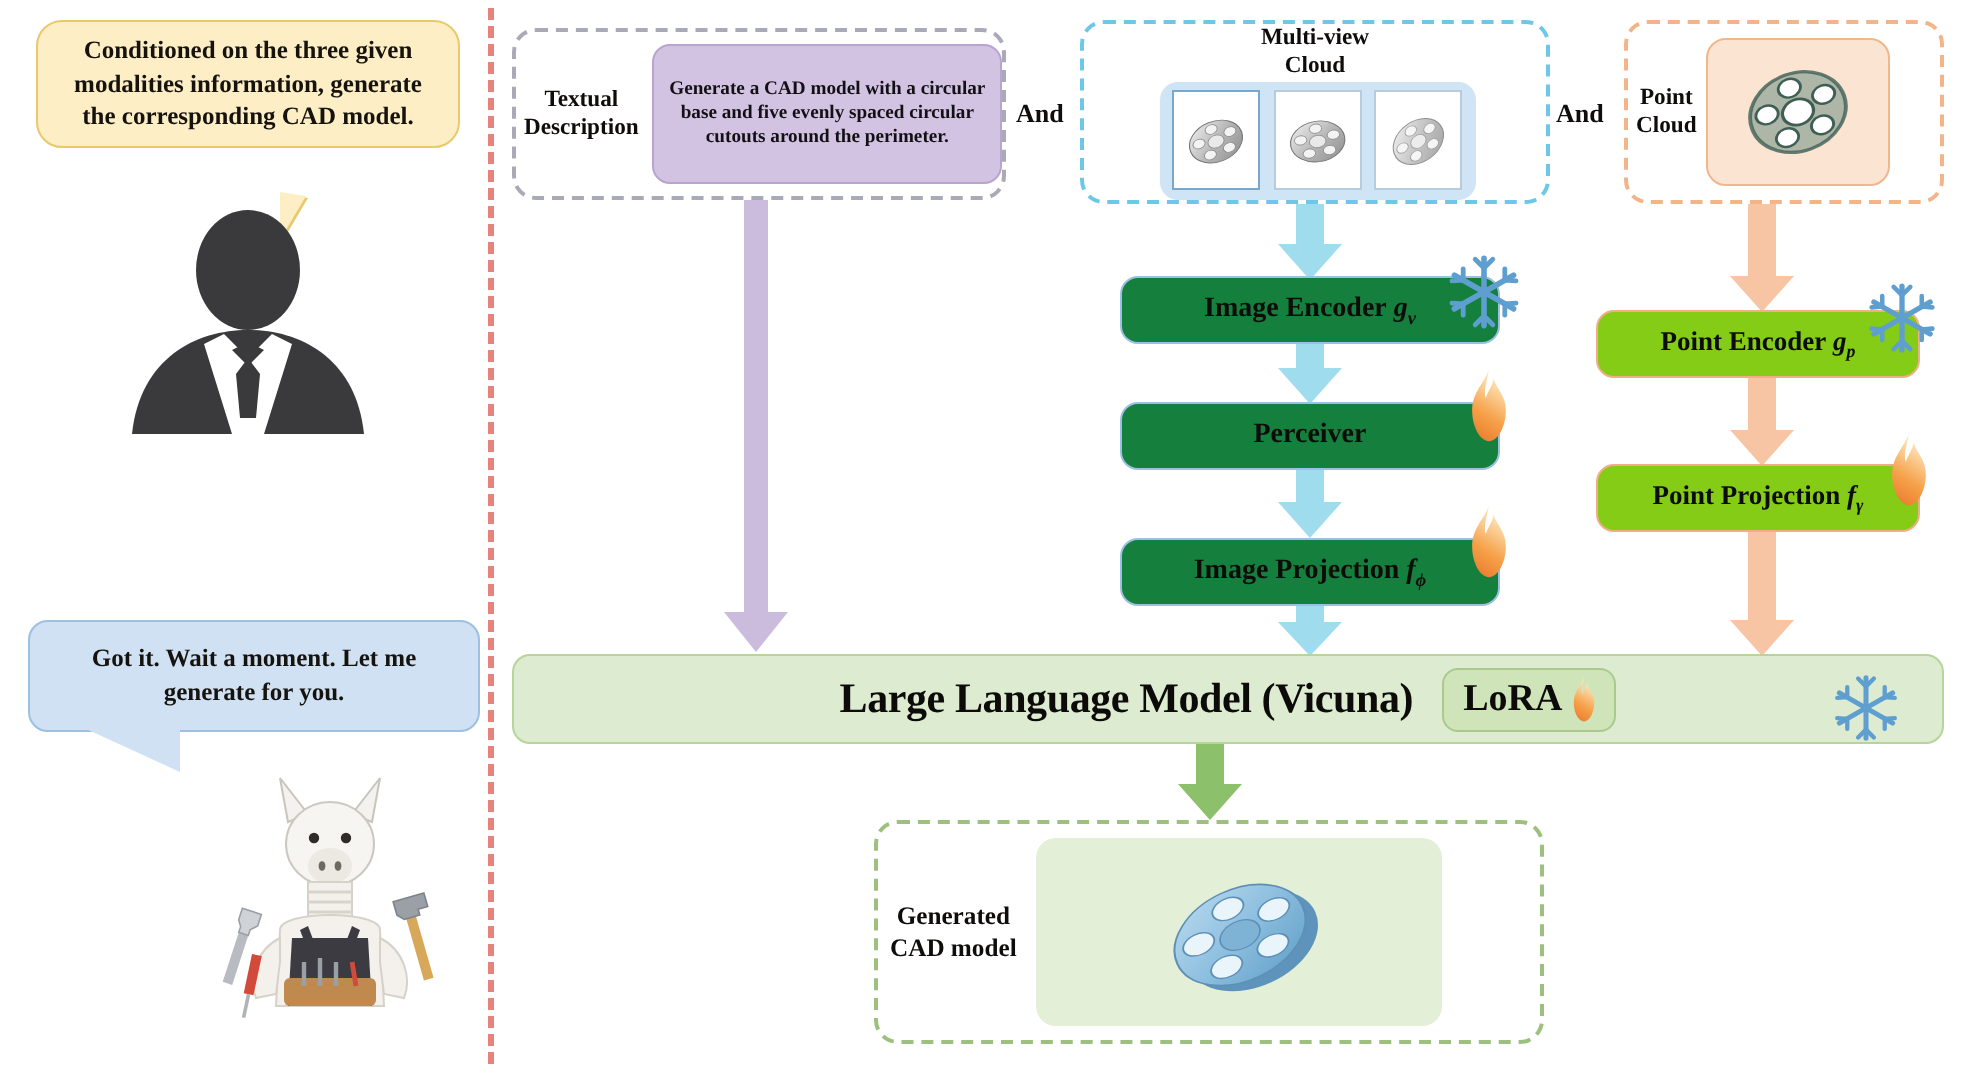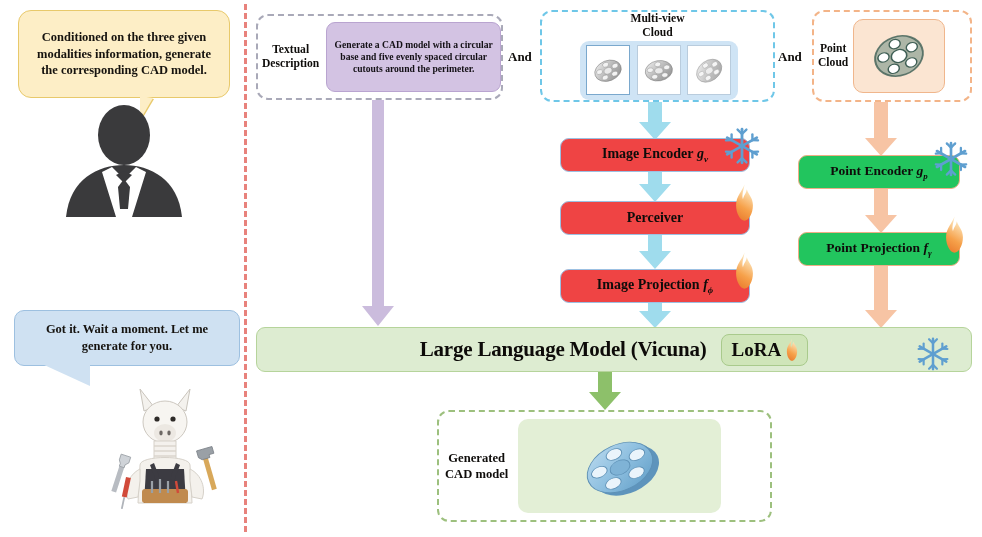--- a/index.html
+++ b/index.html
@@ -16,21 +16,21 @@
   .abs { position: absolute; }
 
   
   .divider {
     left: 244px; top: 4px; width: 0; height: 528px;
     border-left: 3px dashed #e8827c;
   }
 
   
   .bubble-user {
-    left: 18px; top: 10px; width: 212px; height: 88px;
+    left: 18px; top: 10px; width: 212px; height: 64px;
     background: #fdeec6;
     border: 1.5px solid #e8c96b;
     border-radius: 13px;
     display: flex; align-items: center; justify-content: center;
     text-align: center;
     font-weight: bold; font-size: 12.5px; line-height: 1.33;
     color: #16130f;
     padding: 4px 9px;
   }
   .bubble-user-tail {
@@ -125,22 +125,22 @@
   .and1 { left: 508px; top: 49px; }
   .and2 { left: 778px; top: 49px; }
 
   
   .pbox {
     border-radius: 9px;
     display: flex; align-items: center; justify-content: center;
     font-weight: bold; color: #0e0c0a;
     text-align: center;
   }
-  .pbox-blue   { background: #ef4444; border: 1.2px solid #9cc0e2; }
-  .pbox-orange { background: #22c55e; border: 1.2px solid #efae85; }
+  .pbox-blue   { background: #15803d; border: 1.2px solid #9cc0e2; }
+  .pbox-orange { background: #84cc16; border: 1.2px solid #efae85; }
 
   .box-imgenc  { left: 560px; top: 138px; width: 190px; height: 34px; font-size: 14px; }
   .box-perc    { left: 560px; top: 201px; width: 190px; height: 34px; font-size: 14px; }
   .box-imgproj { left: 560px; top: 269px; width: 190px; height: 34px; font-size: 14px; }
   .box-ptenc   { left: 798px; top: 155px; width: 162px; height: 34px; font-size: 13.5px; }
   .box-ptproj  { left: 798px; top: 232px; width: 162px; height: 34px; font-size: 13.5px; }
 
   .sub { font-style: italic; }
   .sub sub { font-size: 0.66em; font-style: italic; }
 

